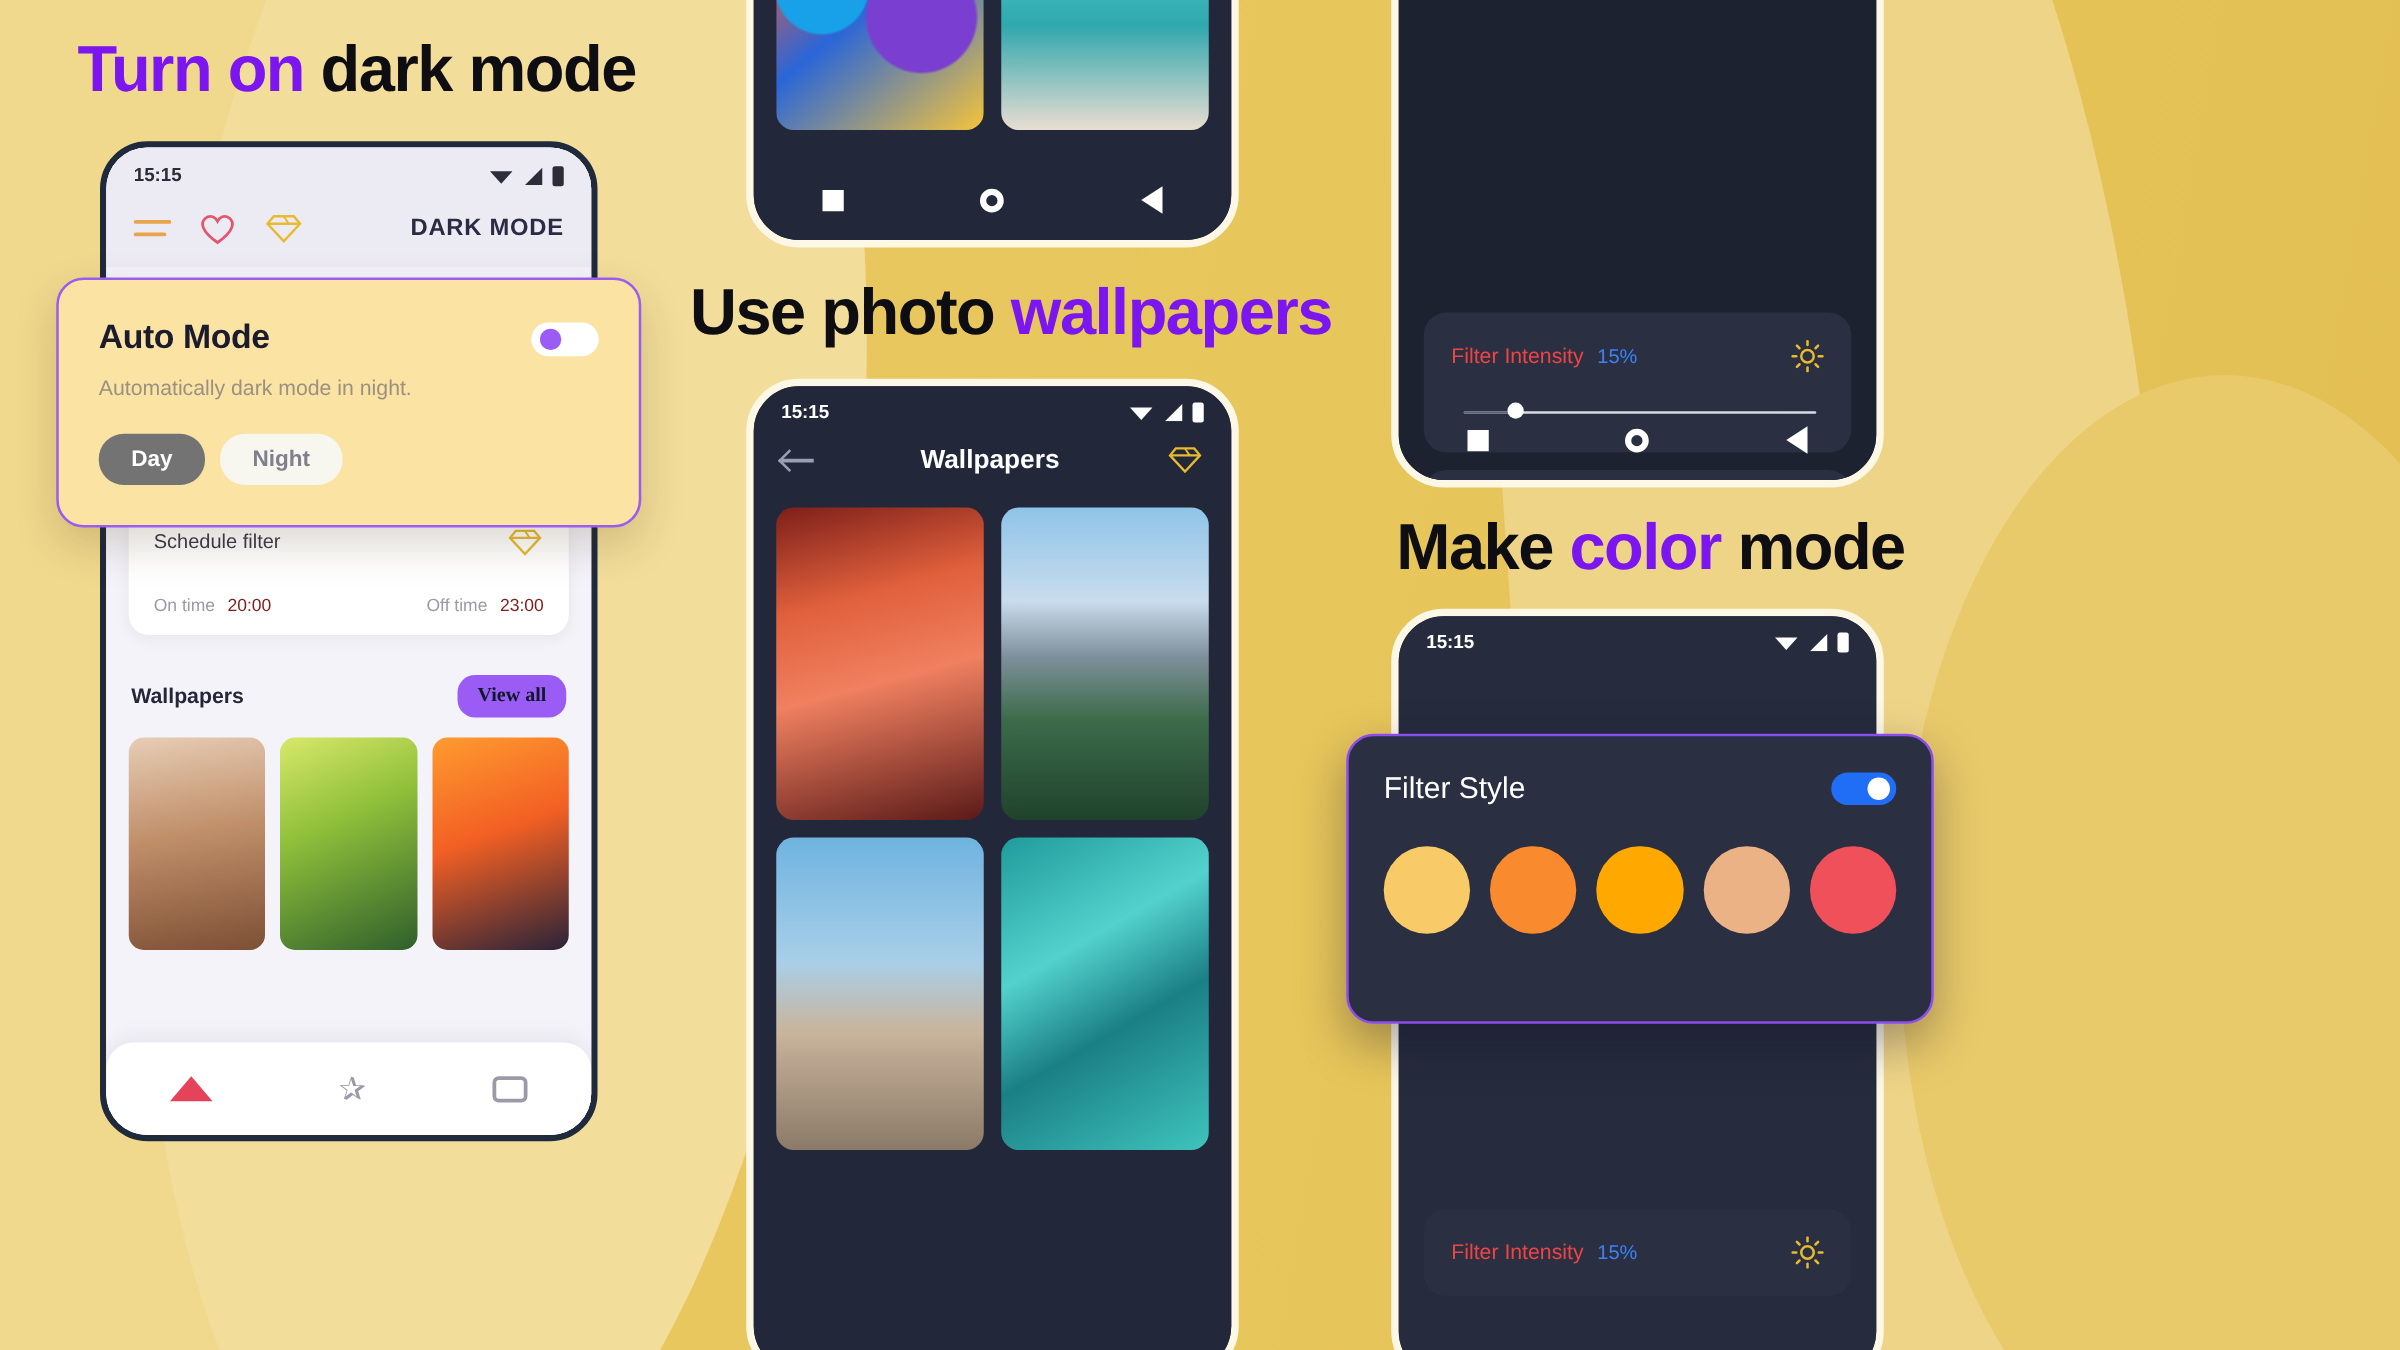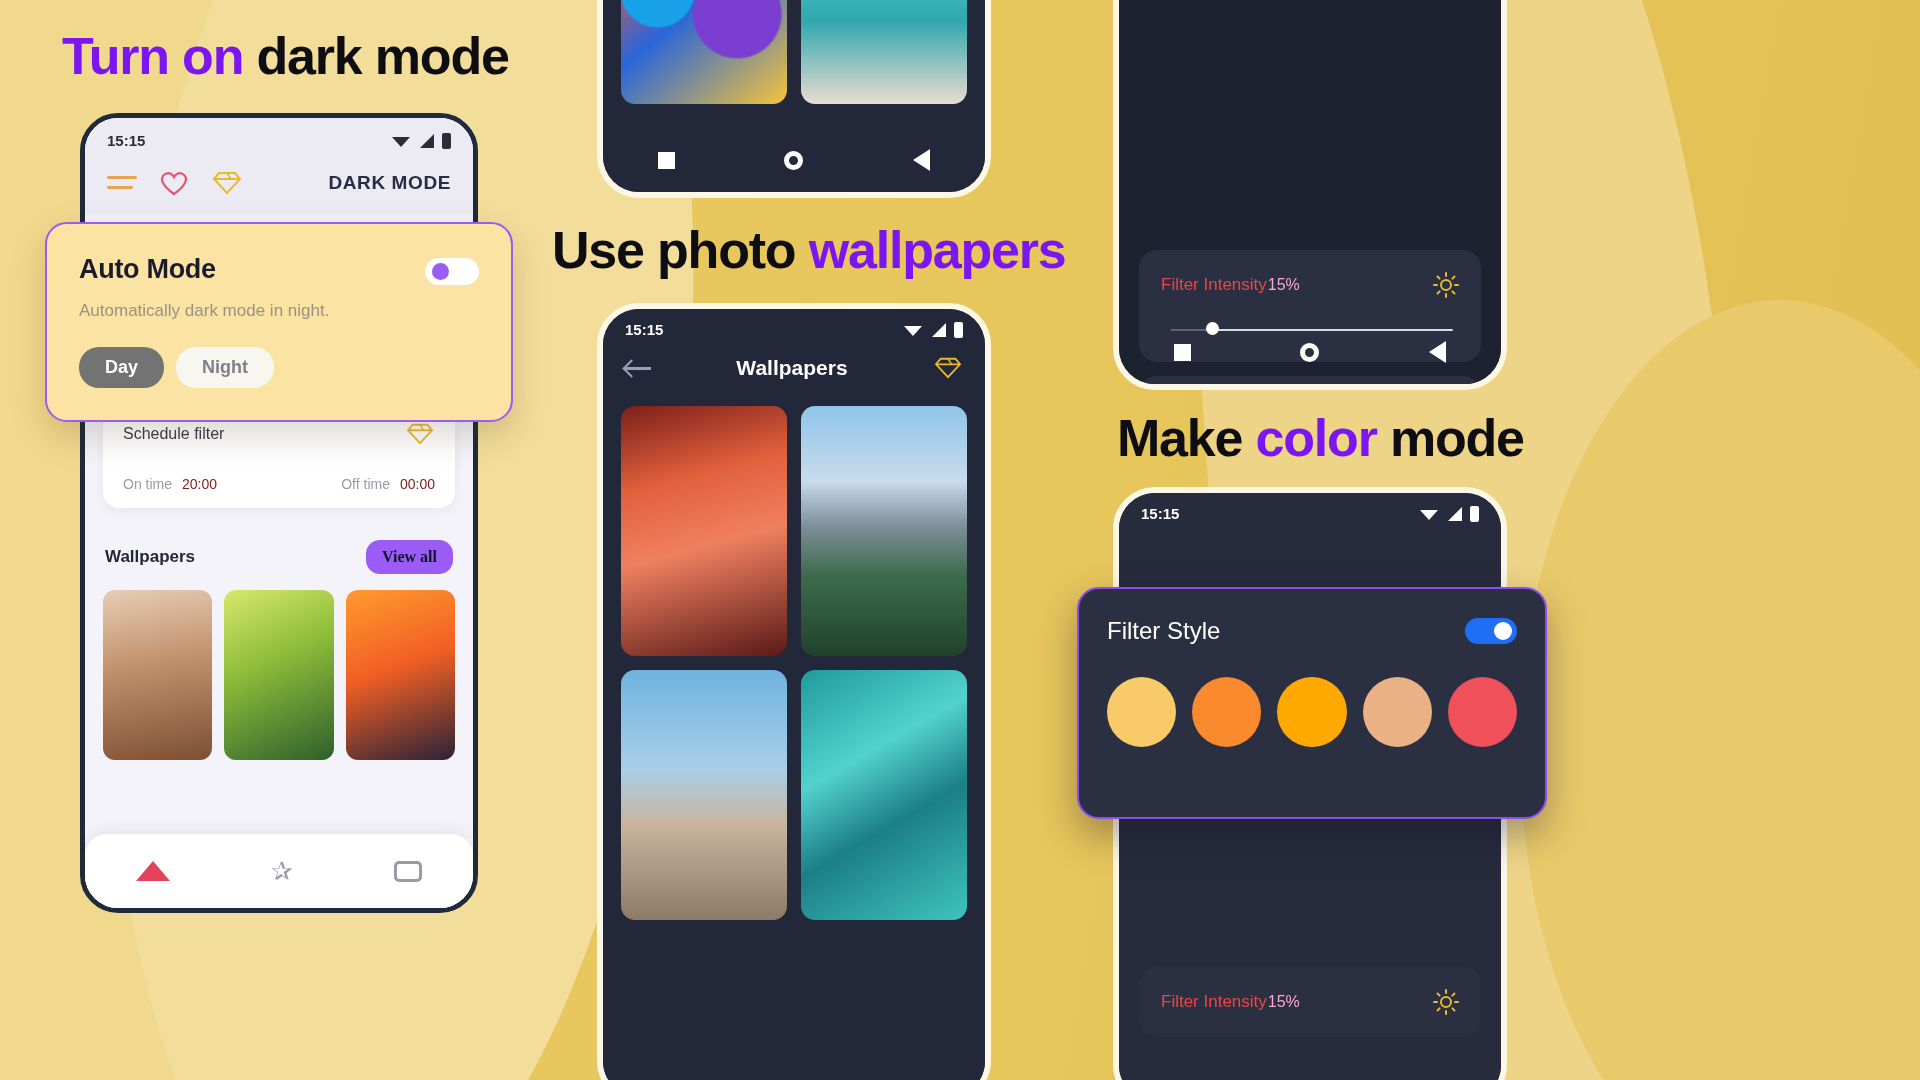--- a/index.html
+++ b/index.html
@@ -254,21 +254,21 @@
     left: 1113px; top: -250px;
     width: 394px; height: 640px;
   }
   #phone-right-top .screen { background: #1d2231; }
   .dark-panel {
     background: #2a2f42; border-radius: 18px;
     margin: 14px 20px; padding: 22px 22px 26px 22px;
   }
   .dp-head { display: flex; align-items: center; justify-content: space-between; }
   .dp-label { font-size: 17px; color: #ef4444; }
-  .dp-value { font-size: 16px; color: #f9a8d4; margin-left: 1px; }
+  .dp-value { font-size: 16px; color: #3b82f6; margin-left: 11px; }
   .slider { position: relative; margin-top: 26px; height: 12px; }
   .slider .track {
     position: absolute; left: 10px; right: 6px; top: 5px;
     height: 2px; background: #d9dbe3; border-radius: 2px;
   }
   .slider .track .filled { position: absolute; left: 0; top: 0; height: 2px; background: #5d6274; }
   .slider .knob {
     position: absolute; top: -2px; width: 13px; height: 13px;
     border-radius: 50%; background: #ffffff;
   }
@@ -374,21 +374,21 @@
             <path d="M3 9 L8 3 L24 3 L29 9 L16 23 Z" fill="none" stroke="#e8bb2e" stroke-width="2"></path>
             <path d="M3 9 L29 9" stroke="#e8bb2e" stroke-width="2" fill="none"></path>
             <path d="M16 3 L20 9" stroke="#e8bb2e" stroke-width="1.6" fill="none"></path>
           </svg>
         </div>
         <div class="time-row">
           <span class="time-cell">
             <span>On time</span><b>20:00</b>
           </span>
           <span class="time-cell">
-            <span>Off time</span><b>00:00</b>
+            <span>Off time</span><b>23:00</b>
           </span>
         </div>
       </div>
 
       <div class="section-row">
         <span class="section-title">Wallpapers</span>
         <button class="view-all">View all</button>
       </div>
 
       <div class="thumb-row">

